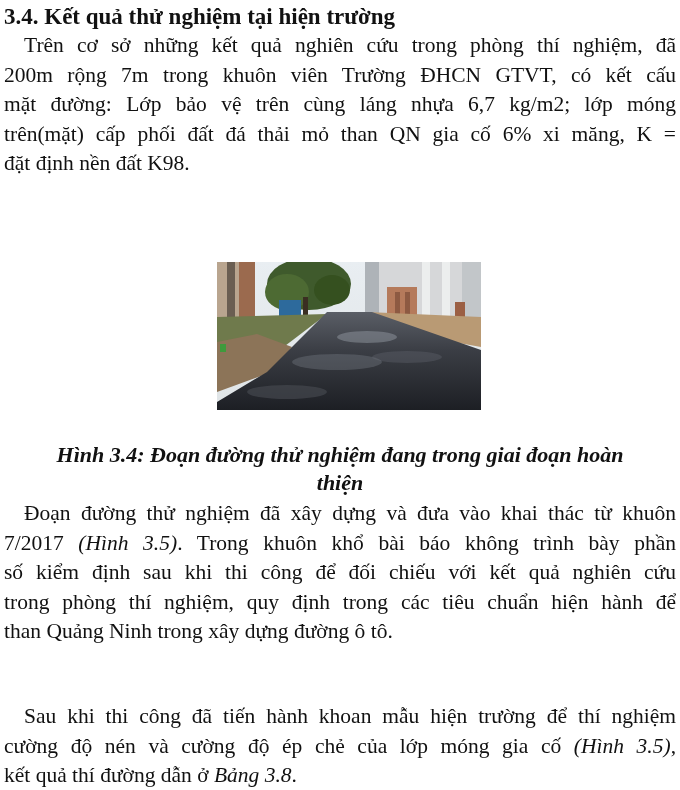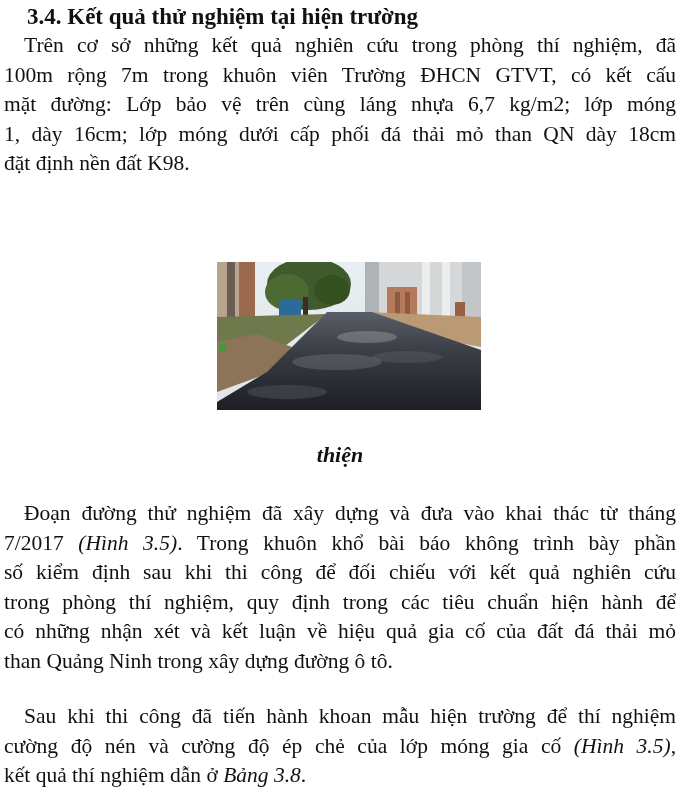--- a/index.html
+++ b/index.html
@@ -3,21 +3,21 @@
 <meta charset="utf-8">
 <style>
   html, body { margin: 0; padding: 0; background: #ffffff; }
   body {
     width: 680px; height: 790px; overflow: hidden; position: relative;
     font-family: "Liberation Serif", "DejaVu Serif", serif;
     color: #111;
   }
   .heading {
     position: absolute; left: 4px; top: 2px;
-    font-size: 23px; font-weight: bold; line-height: 30px; white-space: nowrap; margin-left: 23px;
+    font-size: 23px; font-weight: bold; line-height: 30px; white-space: nowrap;
   }
   .para {
     position: absolute; left: 4px; width: 672px;
     font-size: 21.5px; line-height: 29.5px;
     text-align: justify; text-align-last: left;
   }
   .para .line { display: block; text-align: justify; text-align-last: justify; white-space: nowrap; }
   .para .line.last { text-align-last: left; }
   .indent { padding-left: 20px; }
   .p1 { top: 31px; }
@@ -35,23 +35,23 @@
   }
   em { font-style: italic; }
 </style>
 </head>
 <body>
 
 <div class="heading">3.4. Kết quả thử nghiệm tại hiện trường</div>
 
 <div class="para p1">
   <span class="line indent">Trên cơ sở những kết quả nghiên cứu trong phòng thí nghiệm, đã</span>
-  <span class="line">100m rộng 7m trong khuôn viên Trường ĐHCN GTVT, có kết cấu</span>
+  <span class="line">200m rộng 7m trong khuôn viên Trường ĐHCN GTVT, có kết cấu</span>
   <span class="line">mặt đường: Lớp bảo vệ trên cùng láng nhựa 6,7 kg/m2; lớp móng</span>
-  <span class="line">1, dày 16cm; lớp móng dưới cấp phối đá thải mỏ than QN dày 18cm</span>
+  <span class="line">trên(mặt) cấp phối đất đá thải mỏ than QN gia cố 6% xi măng, K =</span>
   <span class="line last">đặt định nền đất K98.</span>
 </div>
 
 <div class="figure">
   <svg width="264" height="148" viewBox="0 0 264 148" xmlns="http://www.w3.org/2000/svg">
     <defs>
       <linearGradient id="sky" x1="0" y1="0" x2="0" y2="1">
         <stop offset="0" stop-color="#e9eef2"></stop>
         <stop offset="1" stop-color="#dfe4e6"></stop>
       </linearGradient>
@@ -93,29 +93,29 @@
     <polygon points="110,50 155,50 264,88 264,148 0,148 0,140 50,110" fill="url(#road)"></polygon>
 
     <ellipse cx="150" cy="75" rx="30" ry="6" fill="#9aa0a8" opacity="0.45"></ellipse>
     <ellipse cx="120" cy="100" rx="45" ry="8" fill="#7e848c" opacity="0.35"></ellipse>
     <ellipse cx="190" cy="95" rx="35" ry="6" fill="#6d727a" opacity="0.3"></ellipse>
     <ellipse cx="70" cy="130" rx="40" ry="7" fill="#4a4d53" opacity="0.6"></ellipse>
   </svg>
 </div>
 
 <div class="caption">
+  <div>Hình 3.4: Đoạn đường thử nghiệm đang trong giai đoạn hoàn</div>
   <div>thiện</div>
 </div>
 
 <div class="para p2">
-  <span class="line indent">Đoạn đường thử nghiệm đã xây dựng và đưa vào khai thác từ tháng</span>
+  <span class="line indent">Đoạn đường thử nghiệm đã xây dựng và đưa vào khai thác từ khuôn</span>
   <span class="line"><span>7/2017 </span><em>(Hình 3.5)</em><span>. Trong khuôn khổ bài báo không trình bày phần</span></span>
   <span class="line">số kiểm định sau khi thi công để đối chiếu với kết quả nghiên cứu</span>
   <span class="line">trong phòng thí nghiệm, quy định trong các tiêu chuẩn hiện hành để</span>
-  <span class="line">có những nhận xét và kết luận về hiệu quả gia cố của đất đá thải mỏ</span>
   <span class="line last">than Quảng Ninh trong xây dựng đường ô tô.</span>
 </div>
 
 <div class="para p3">
   <span class="line indent">Sau khi thi công đã tiến hành khoan mẫu hiện trường để thí nghiệm</span>
   <span class="line"><span>cường độ nén và cường độ ép chẻ của lớp móng gia cố </span><em>(Hình 3.5)</em><span>,</span></span>
-  <span class="line last"><span>kết quả thí nghiệm dẫn ở </span><em>Bảng 3.8</em><span>.</span></span>
+  <span class="line last"><span>kết quả thí đường dẫn ở </span><em>Bảng 3.8</em><span>.</span></span>
 </div>
 
 </body></html>

